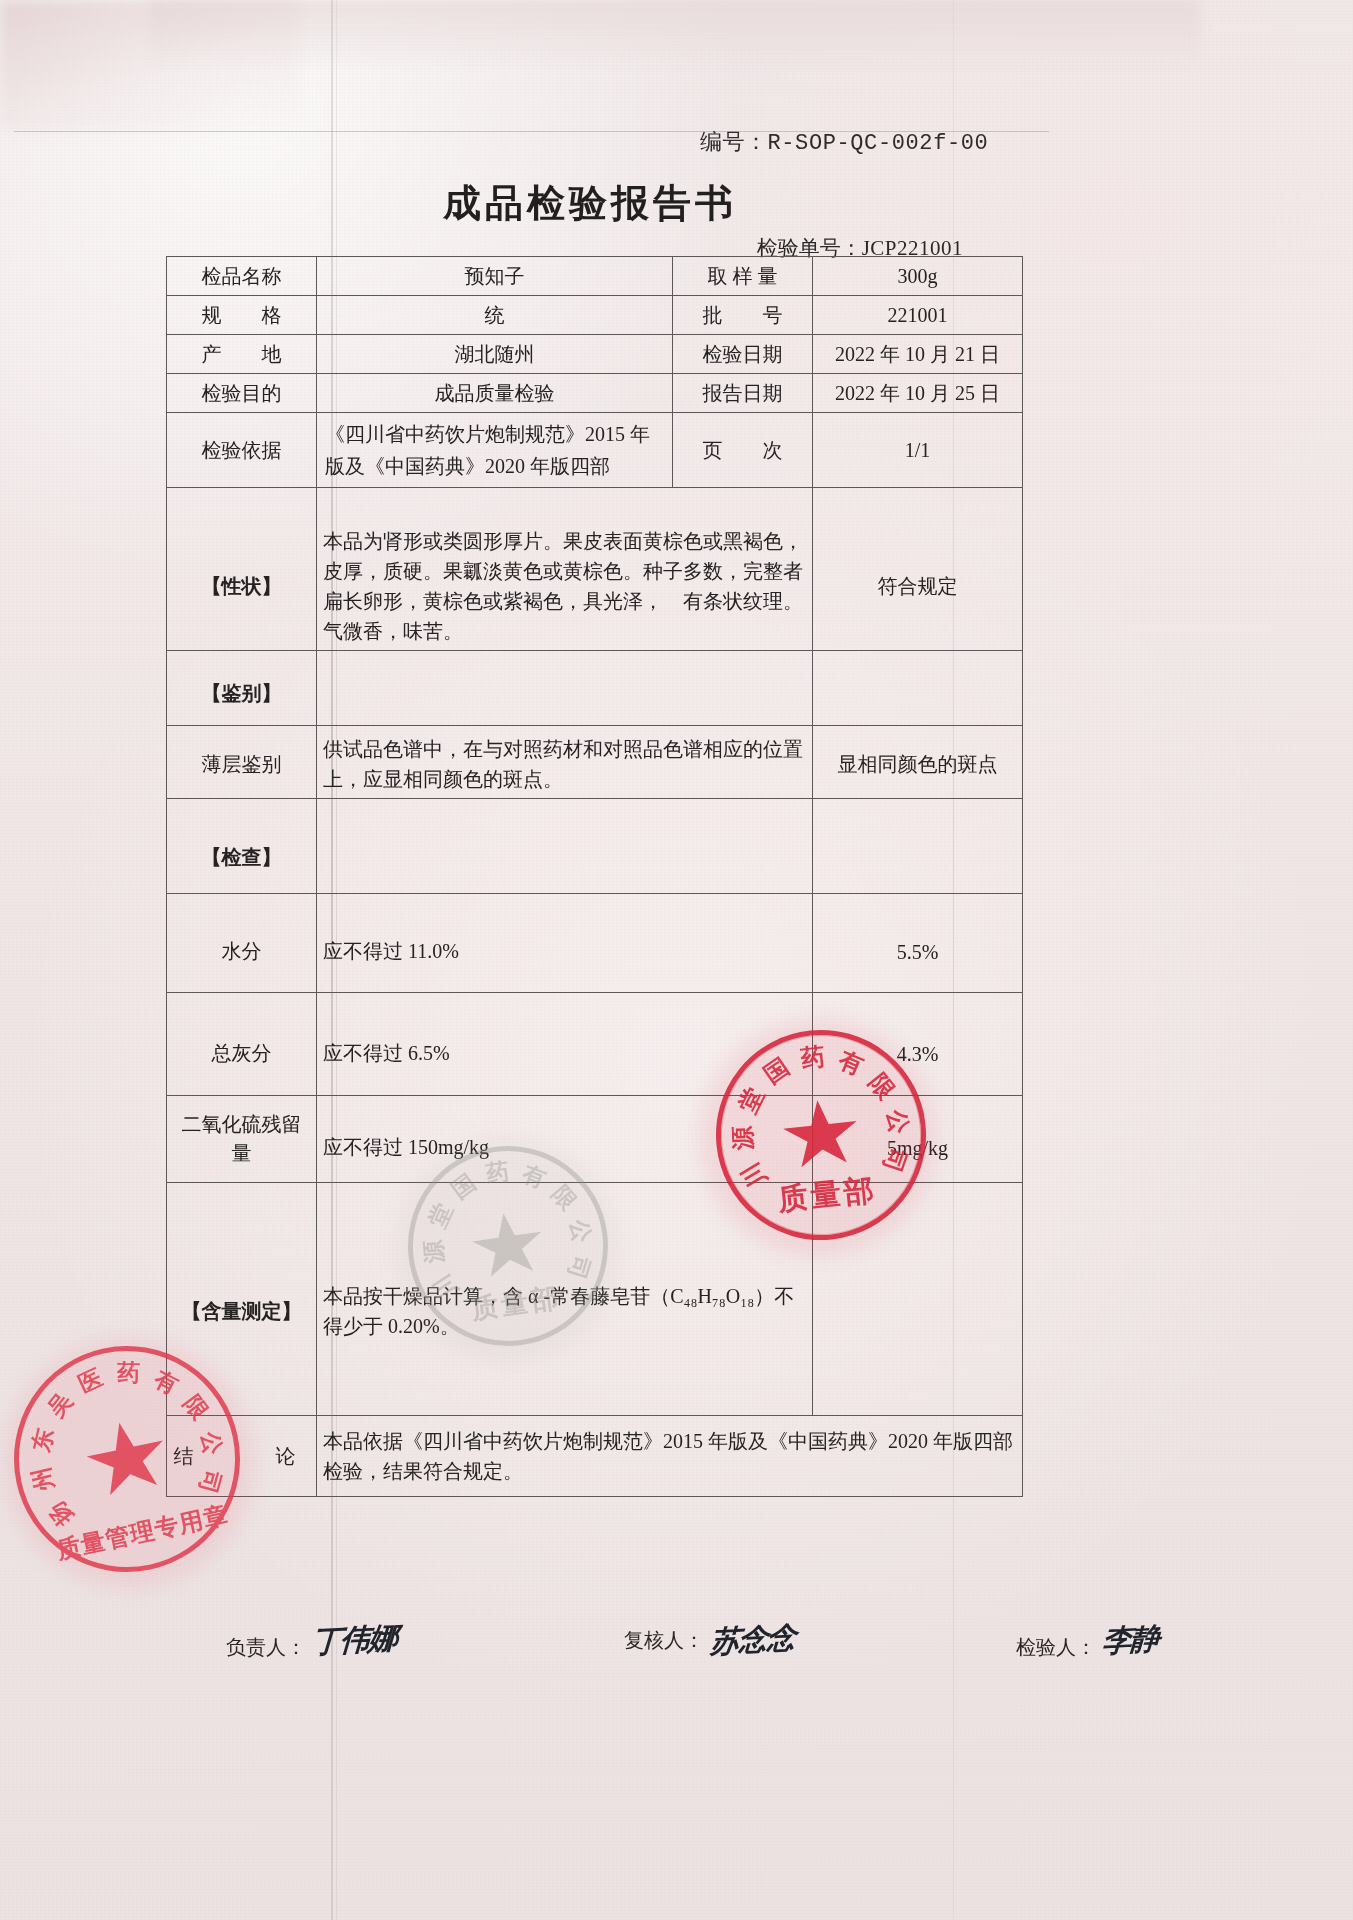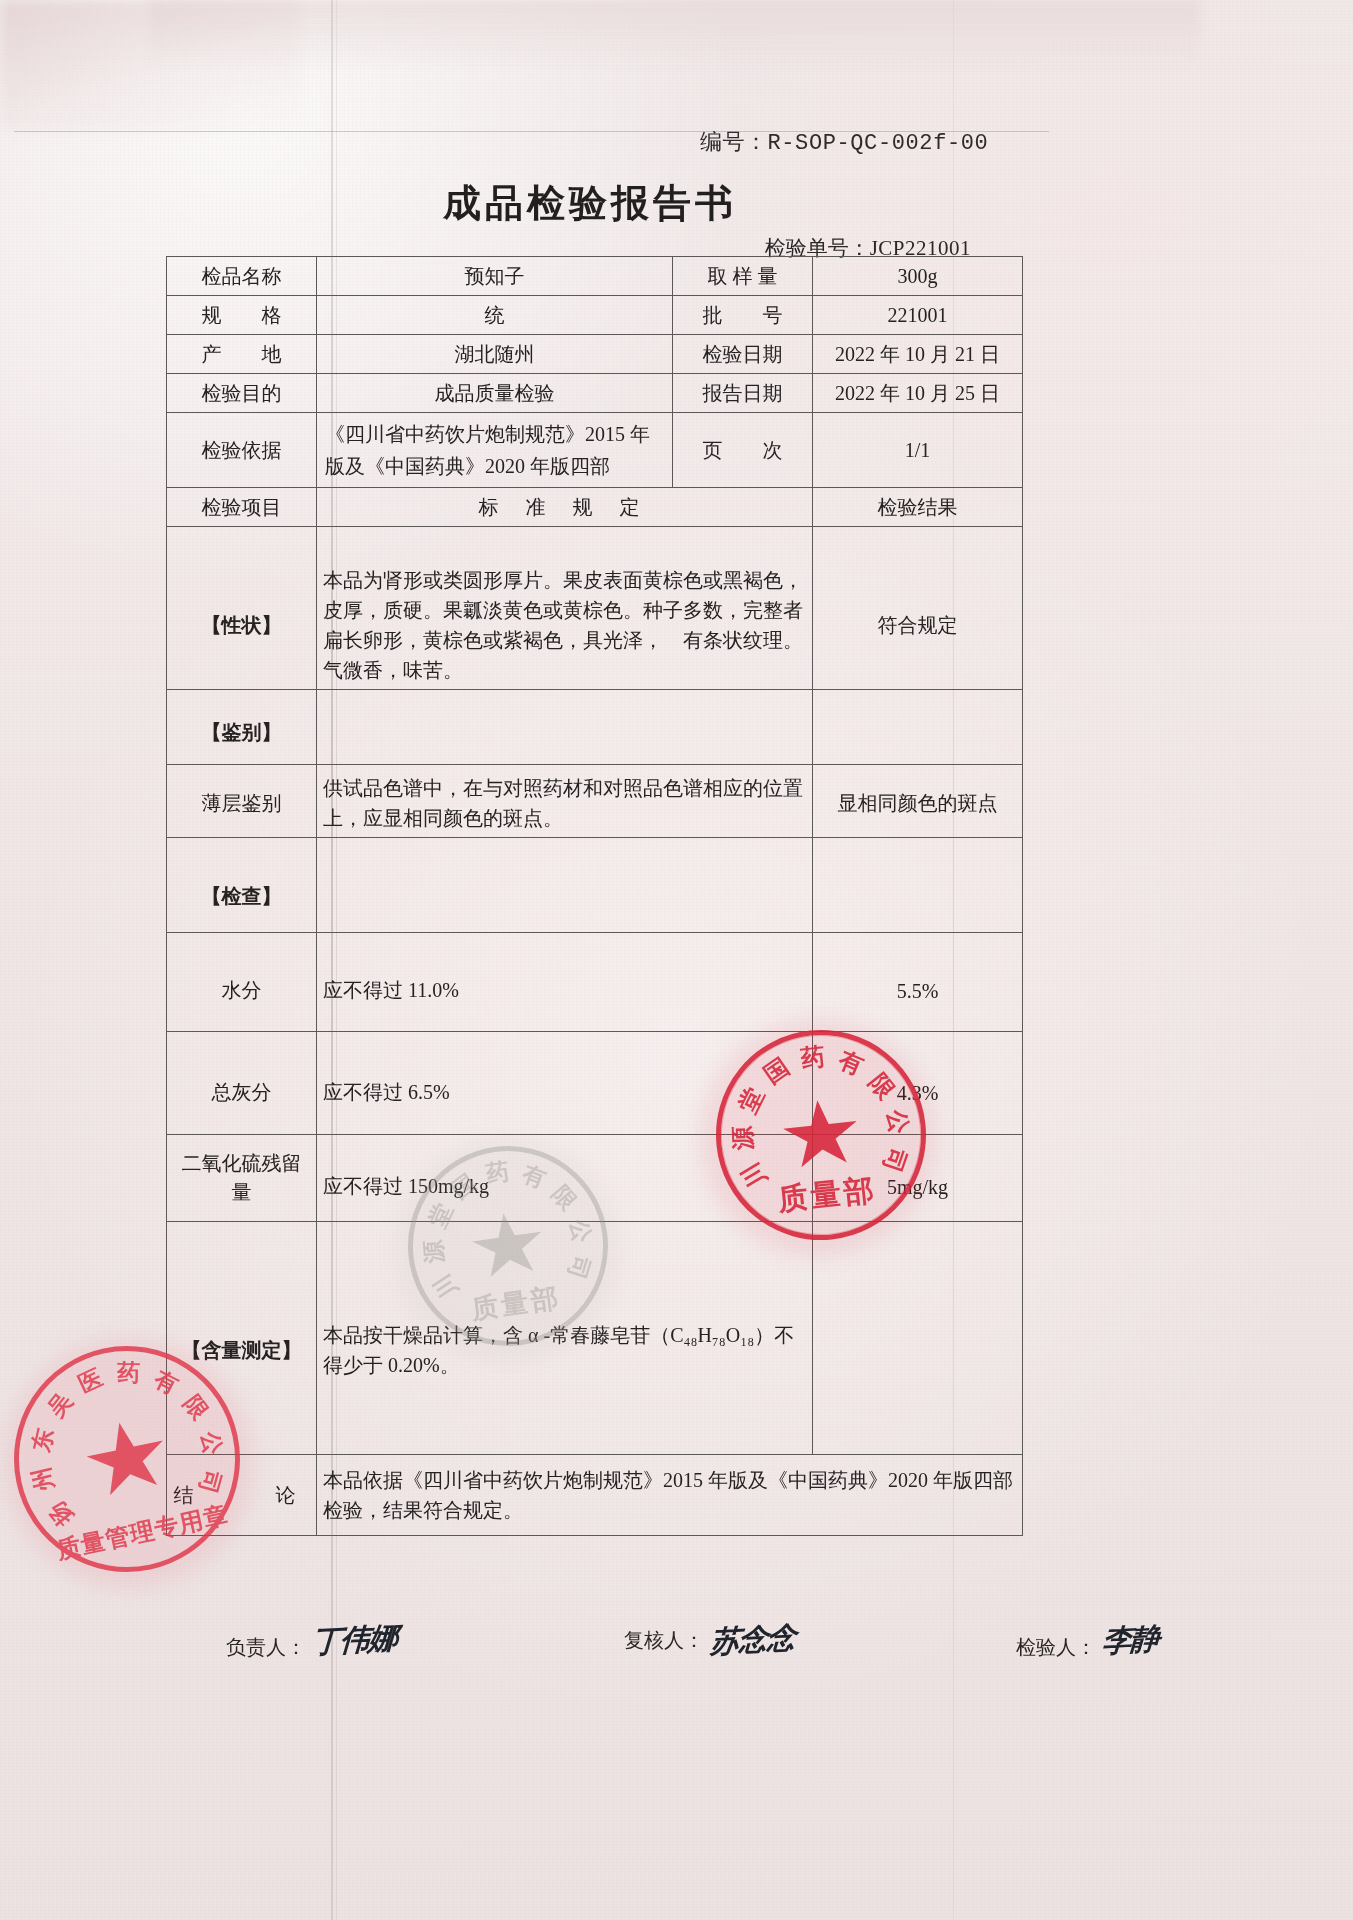--- a/index.html
+++ b/index.html
@@ -94,21 +94,21 @@
     text-align: center;
     font-family: "DejaVu Serif", serif;
     font-weight: bold;
     font-size: 38px;
     letter-spacing: 4px;
     color: #221f1f;
   }
 
   #order-no {
     position: absolute;
-    right: 382px; top: 234px;
+    right: 390px; top: 234px;
     font-size: 21px;
     color: #2b2727;
     white-space: nowrap;
   }
   #order-no .mono { font-family: "Liberation Serif", serif; letter-spacing: 0.5px; }
 
   
   #report-table {
     position: absolute;
     left: 166px; top: 256px;
@@ -339,25 +339,20 @@
         <td class="c-value2">2022 年 10 月 25 日</td>
       </tr>
 
       <tr>
         <td class="c-label">检验依据</td>
         <td class="c-value" style="text-align:left; line-height:1.6; padding:5px 8px;">《四川省中药饮片炮制规范》2015 年版及《中国药典》2020 年版四部</td>
         <td class="c-label2">页　　次</td>
         <td class="c-value2">1/1</td>
       </tr>
 
-      <tr class="row-h">
-        <td class="c-label">检验项目</td>
-        <td class="c-value hdr-std" colspan="2">标 准 规 定</td>
-        <td class="c-value2">检验结果</td>
-      </tr>
 
       <tr>
         <td class="item-cell" style="padding-top:38px;">【性状】</td>
         <td class="std-cell" colspan="2" style="padding-top:38px;">本品为肾形或类圆形厚片。果皮表面黄棕色或黑褐色，皮厚，质硬。果瓤淡黄色或黄棕色。种子多数，完整者扁长卵形，黄棕色或紫褐色，具光泽，　有条状纹理。气微香，味苦。</td>
         <td class="res-cell" style="padding-top:38px;">符合规定</td>
       </tr>
 
       <tr>
         <td class="item-cell" style="height:56px; padding-top:14px;">【鉴别】</td>
         <td class="std-cell" colspan="2"></td>

